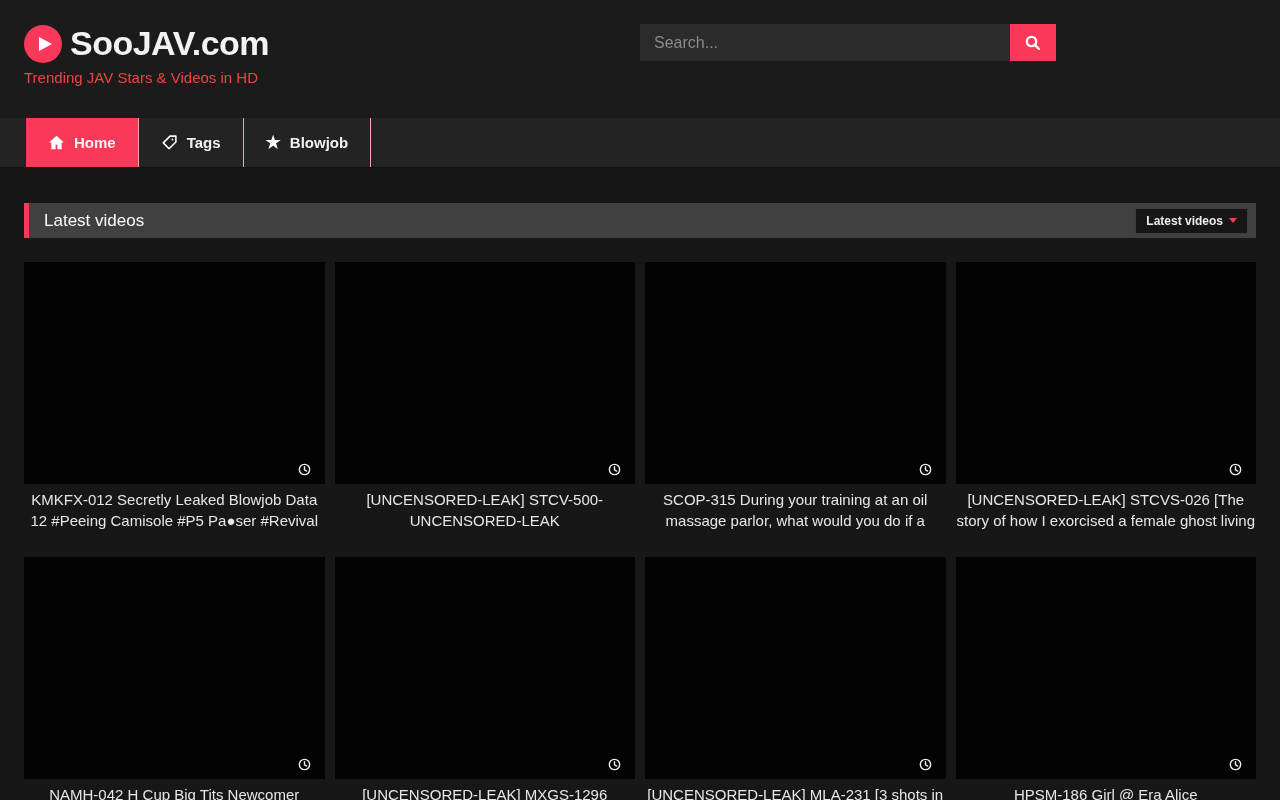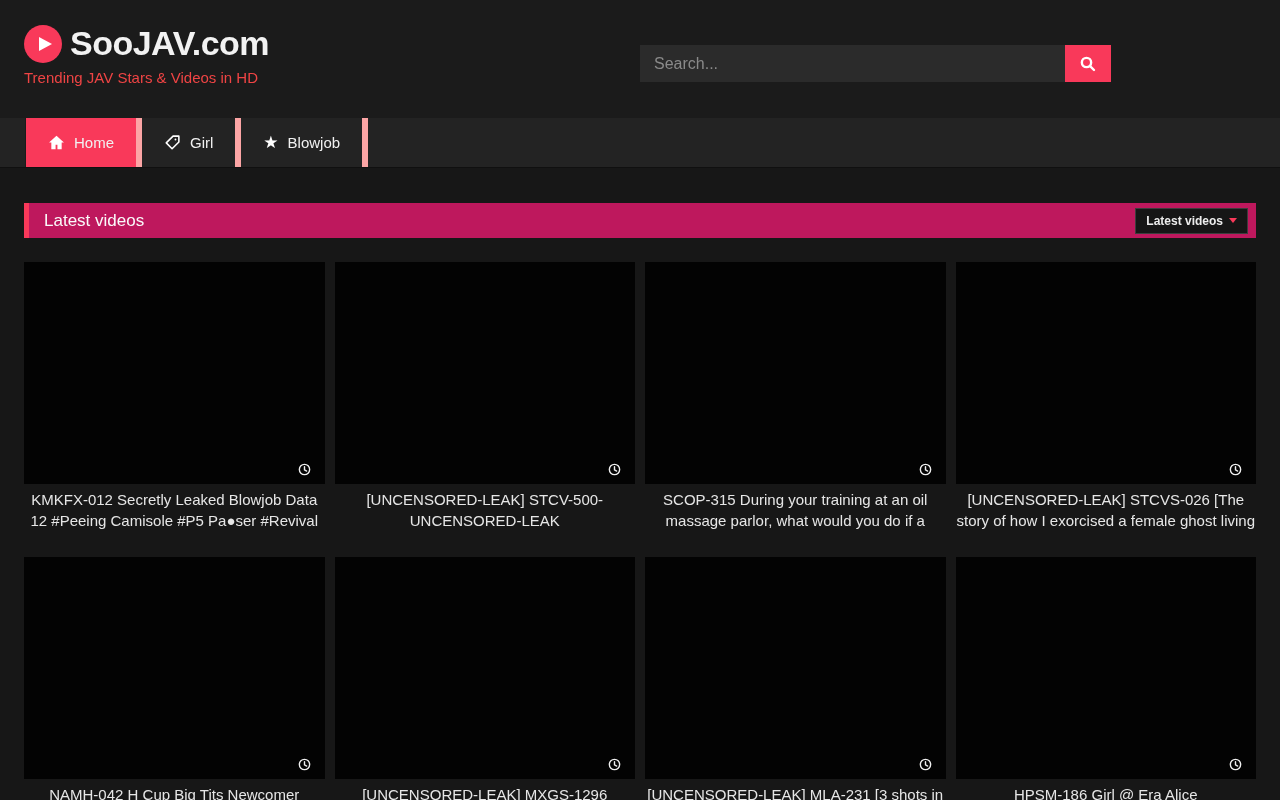--- a/index.html
+++ b/index.html
@@ -19,22 +19,22 @@
   .brand-row { display:flex; align-items:center; gap:8px; cursor:pointer; }
   .play-badge {
     width:38px; height:38px; border-radius:50%;
     background:#f9395a;
     display:flex; align-items:center; justify-content:center;
   }
   .play-badge svg { display:block; margin-left:3px; }
   .logo-text { font-size:34px; font-weight:bold; color:#f2f2f2; letter-spacing:-0.5px; }
   .tagline { margin-top:6px; font-size:15px; color:#ef4444; }
   .search-form {
-    position:absolute; left:640px; top:45px;
-    display:flex; width:471px; height:37px;
+    position:absolute; left:640px; top:24px;
+    display:flex; width:416px; height:37px;
   }
   .search-input {
     flex:1; background:#2b2b2b; border:none; outline:none;
     color:#ddd; font-size:16px; padding:0 14px;
     font-family:"Liberation Sans", sans-serif;
   }
   .search-input::placeholder { color:#8a8a8a; }
   .search-btn {
     width:46px; height:37px; border:none; background:#f9395a;
     display:flex; align-items:center; justify-content:center; cursor:pointer;
@@ -42,30 +42,30 @@
   
   .nav {
     background:#232323; height:50px;
     display:flex; align-items:stretch;
     padding-left:25px;
     border-bottom:1px solid #101010;
   }
   .nav-item {
     display:flex; align-items:center; gap:9px;
     padding:0 22px; font-size:15px; color:#f1f1f1;
-    cursor:pointer; border-right:6px solid #fca5a5;
+    cursor:pointer; border-right:1px solid #fca5a5;font-weight:bold;
   }
   .nav-item:first-child { border-left:1px solid #1b1b1b; }
   .nav-item.active { background:#f9395a; }
   .nav-item .ic { display:flex; align-items:center; }
   .star-glyph { font-size:17px; line-height:1; color:#fff; }
   
   .section-bar {
     margin:35px 24px 0 24px;
-    height:35px; background:#be185d;
+    height:35px; background:#404040;
     border-left:5px solid #f9395a;
     display:flex; align-items:center; justify-content:space-between;
     padding:0 8px 0 15px;
   }
   .section-title { font-size:17px; color:#fafafa; }
   .sort-btn {
     background:#161616; border:1px solid #3d3d3d;
     color:#ececec; font-size:12px; font-weight:bold;
     padding:5px 10px; display:flex; align-items:center; gap:6px;
     cursor:pointer; font-family:"Liberation Sans", sans-serif;
@@ -138,21 +138,21 @@
     </span>
     <span>Home</span>
   </div>
   <div class="nav-item">
     <span class="ic">
       <svg width="17" height="17" viewBox="0 0 24 24" fill="none" stroke="#ffffff" stroke-width="2.2" stroke-linejoin="round">
         <path d="M21 3h-8.2L3.2 12.6 11.4 20.8 21 11.2z"></path>
         <circle cx="16.2" cy="7.8" r="1.3" fill="#ffffff" stroke="none"></circle>
       </svg>
     </span>
-    <span>Girl</span>
+    <span>Tags</span>
   </div>
   <div class="nav-item">
     <span class="ic star-glyph">★</span>
     <span>Blowjob</span>
   </div>
 </div>
 
 <div class="section-bar">
   <span class="section-title">Latest videos</span>
   <button class="sort-btn">

